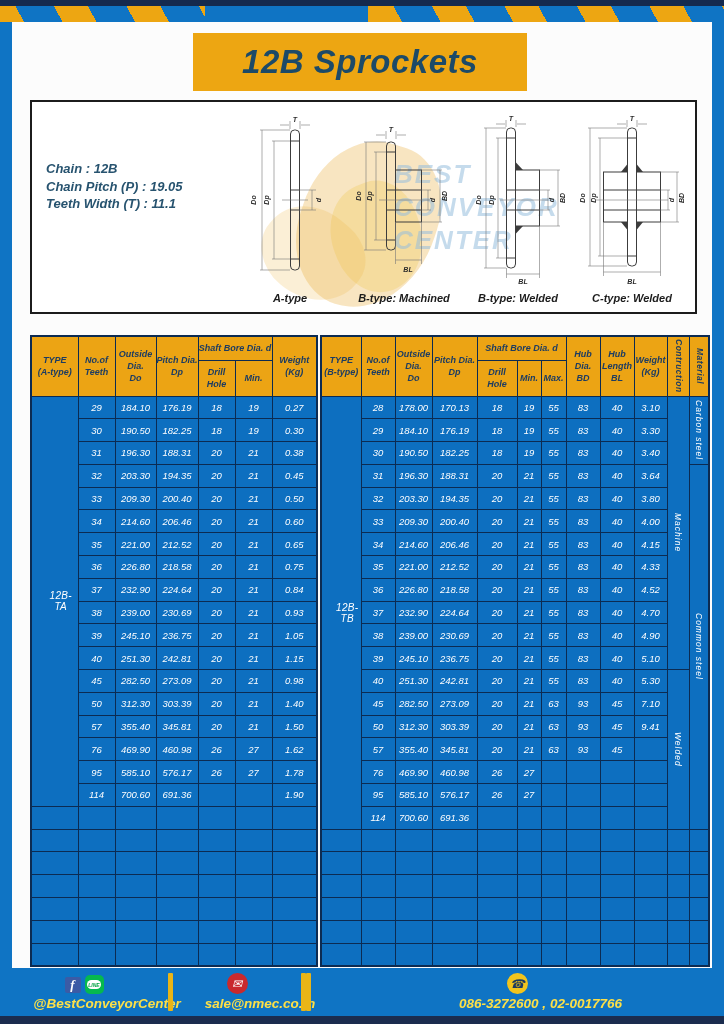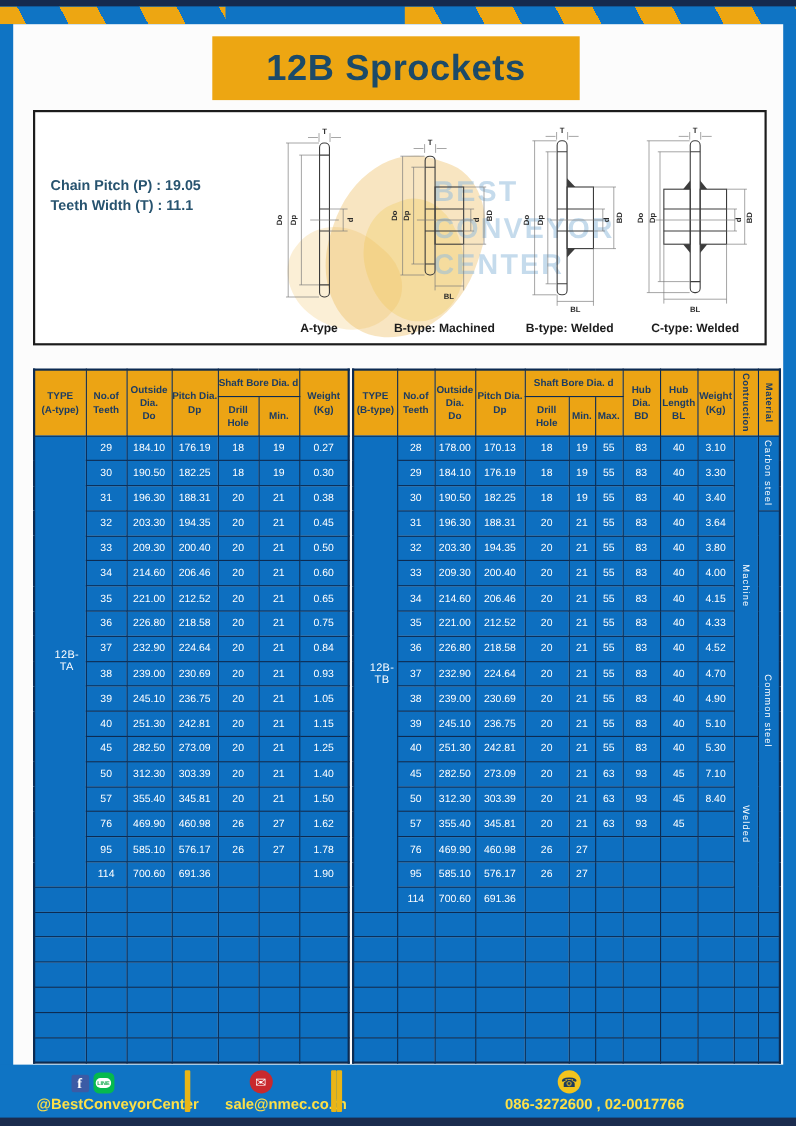--- a/index.html
+++ b/index.html
@@ -1,17 +1,17 @@
 <!DOCTYPE html>
 <html><head>
 <meta charset="utf-8">
 <style>
   html,body{margin:0;padding:0;width:724px;height:1024px;overflow:hidden;
     font-family:"Liberation Sans",sans-serif;background:#0f74c4;}
-  #stage{position:relative;width:612px;height:1024px;}
+  #stage{position:relative;width:612px;height:1024px;font-style:italic;}
 
   
   #top-navy{position:absolute;left:0;top:0;width:724px;height:6px;background:#152a4e;}
   #top-band{position:absolute;left:0;top:6px;width:724px;height:16px;background:#0f74c4;overflow:hidden;}
   .hz{position:absolute;top:0;height:16px;background:repeating-linear-gradient(62deg,#eda612 0 30px,rgba(0,0,0,0) 30px 64px);}
   #hz-left{left:-10px;width:215px;}
   #hz-right{left:368px;width:356px;}
   #footer-band{position:absolute;left:0;top:968px;width:724px;height:48px;background:#0f74c4;}
   #bottom-navy{position:absolute;left:0;top:1016px;width:724px;height:8px;background:#1b2c4e;}
 
@@ -106,20 +106,21 @@
 
     <div id="spec-box">
       <div class="wm-blob" id="wm-b1"></div>
       <div class="wm-blob" id="wm-b2"></div>
       <div class="wm-blob" id="wm-b3"></div>
       <div class="wm-text" style="white-space:pre-line">BEST
 CONVEYOR
 CENTER</div>
 
       <div id="spec-lines">
+        <div>Chain  :  12B</div>
         <div>Chain Pitch (P)  :  19.05</div>
         <div>Teeth Width (T)  :  11.1</div>
       </div>
 
       <div class="diag-wrap" style="left:212px;width:92px;">
         <svg class="diag" width="92" height="172" viewBox="0 0 92 172">
           <rect x="46.5" y="16" width="9" height="140" rx="4"></rect>
           <line x1="46.5" y1="27" x2="55.5" y2="27"></line>
             <line x1="46.5" y1="145" x2="55.5" y2="145"></line>
           <line x1="46.5" y1="76" x2="55.5" y2="76"></line>
@@ -395,21 +396,21 @@
             <td>20</td>
             <td>21</td>
             <td>1.15</td>
           </tr>
           <tr>
             <td>45</td>
             <td>282.50</td>
             <td>273.09</td>
             <td>20</td>
             <td>21</td>
-            <td>1.25</td>
+            <td>0.98</td>
           </tr>
           <tr>
             <td>50</td>
             <td>312.30</td>
             <td>303.39</td>
             <td>20</td>
             <td>21</td>
             <td>1.40</td>
           </tr>
           <tr>
@@ -715,21 +716,21 @@
           </tr>
           <tr>
             <td>50</td>
             <td>312.30</td>
             <td>303.39</td>
             <td>20</td>
             <td>21</td>
             <td>63</td>
             <td>93</td>
             <td>45</td>
-            <td>8.40</td>
+            <td>9.41</td>
           </tr>
           <tr>
             <td>57</td>
             <td>355.40</td>
             <td>345.81</td>
             <td>20</td>
             <td>21</td>
             <td>63</td>
             <td>93</td>
             <td>45</td>

